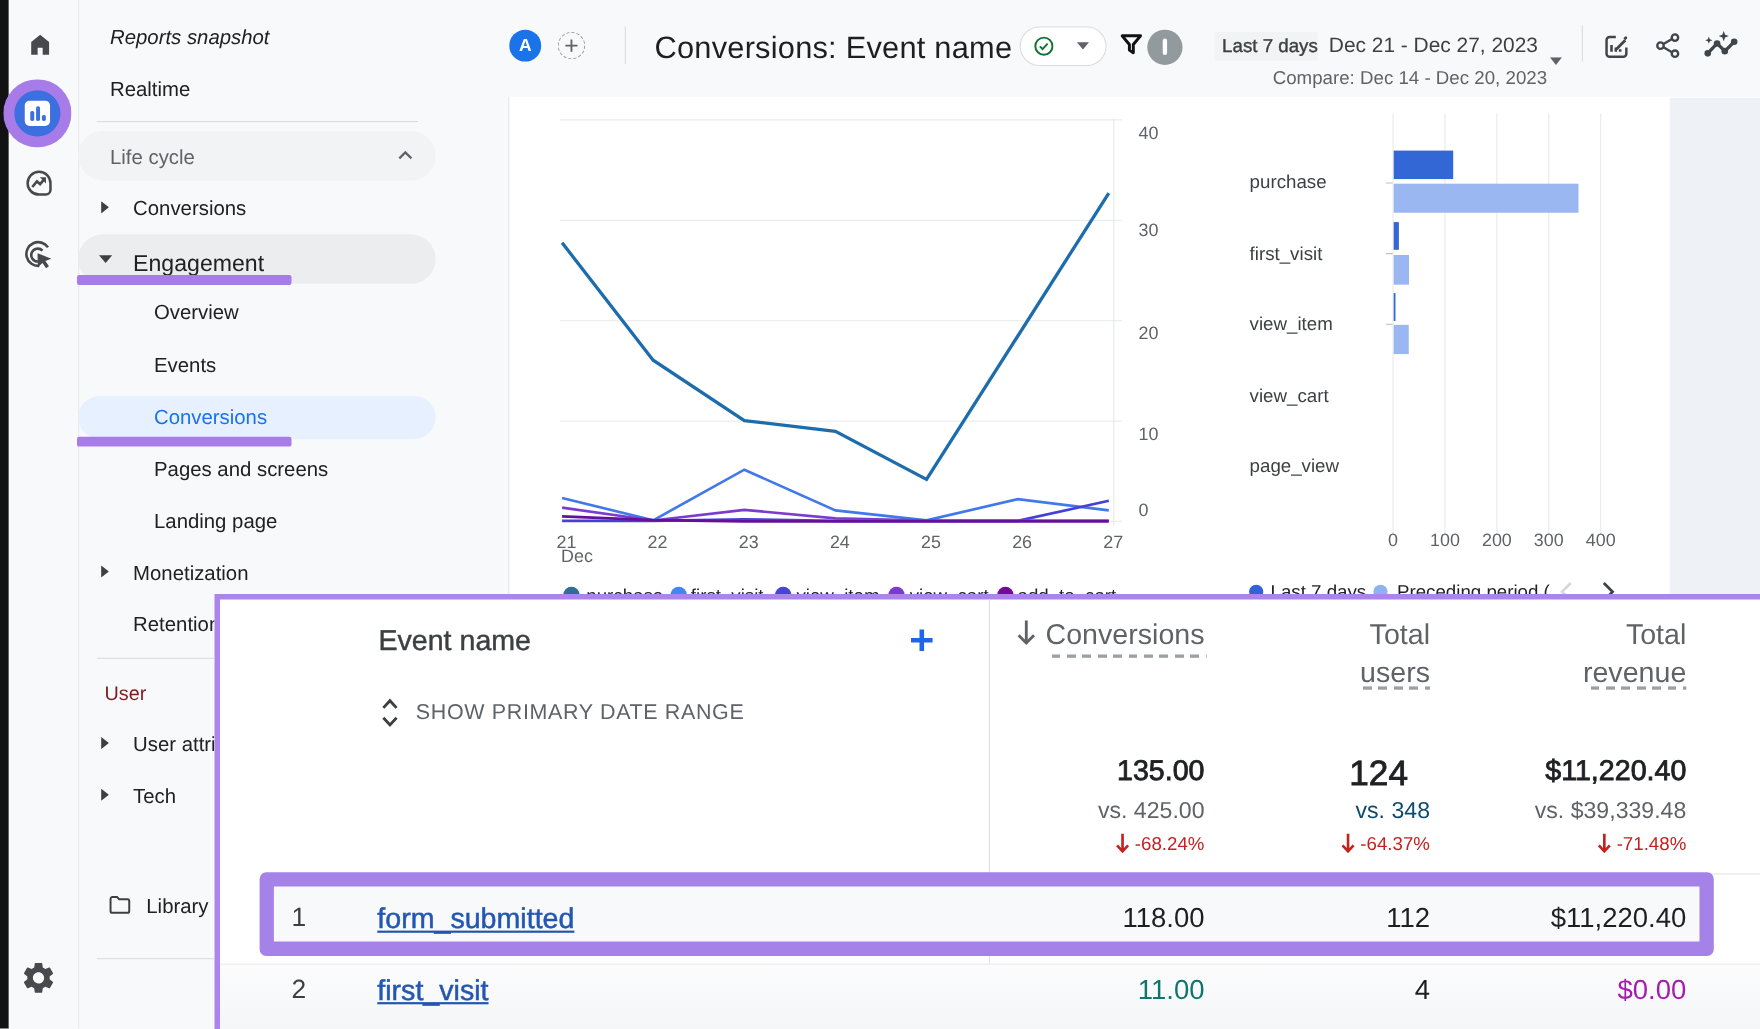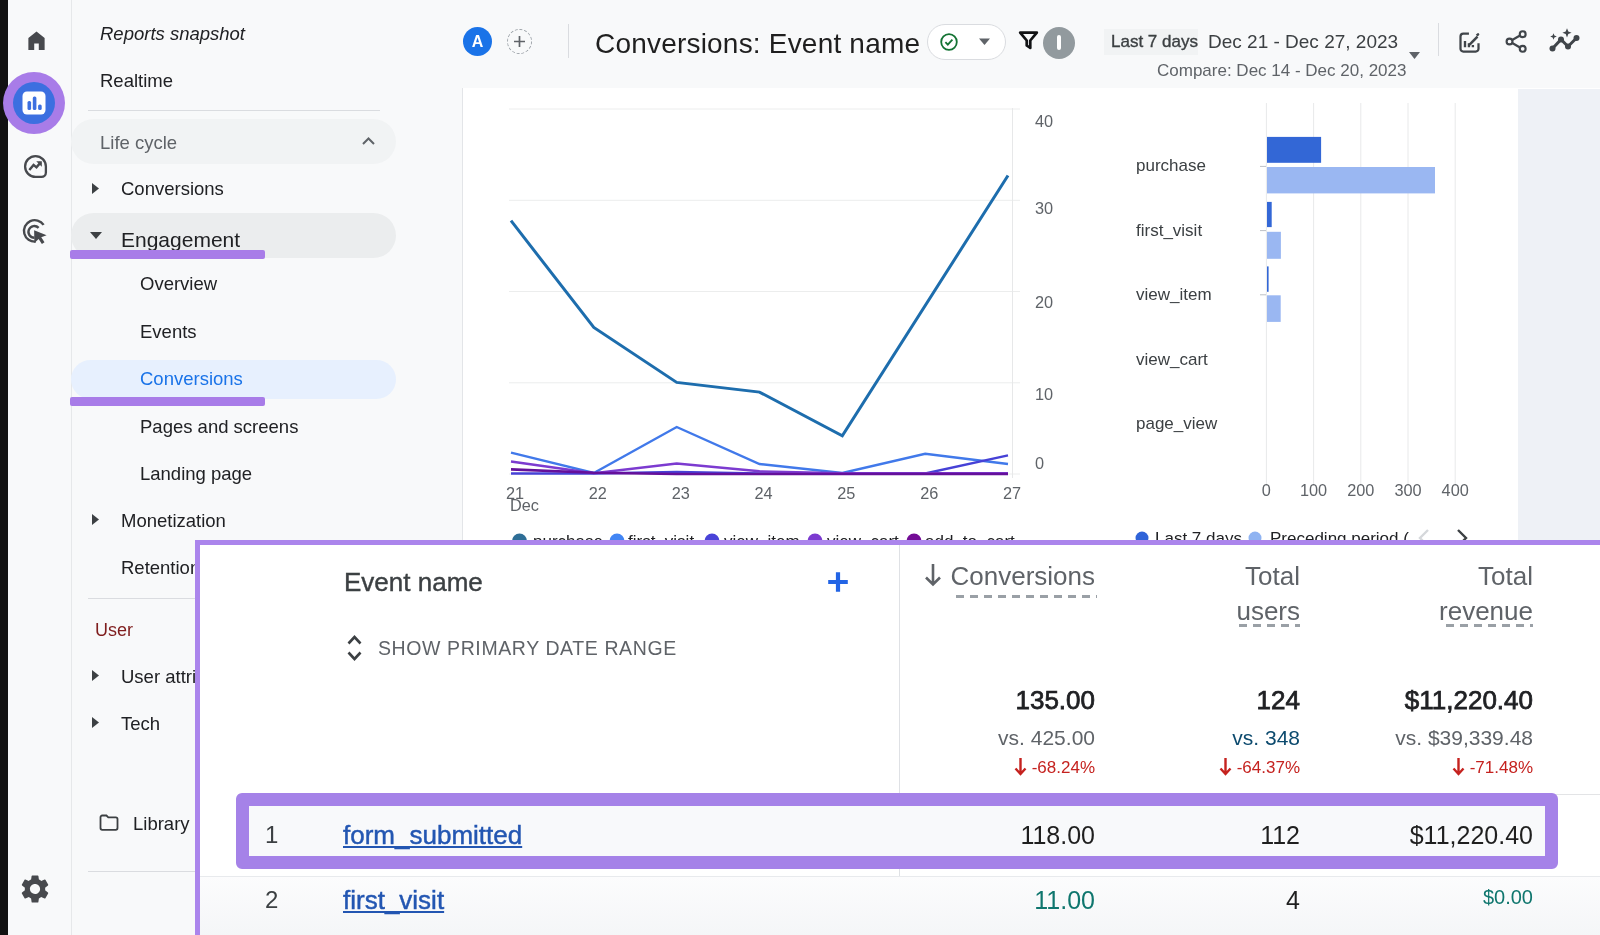--- a/index.html
+++ b/index.html
@@ -273,21 +273,21 @@
   <div class="t r" style="left:695px;width:200px;top:16px;font-size:26px;color:#5f6368;">Conversions</div>
   <div class="t r" style="left:900px;width:200px;top:16px;font-size:26px;color:#5f6368;">Total</div>
   <div class="t r" style="left:900px;width:200px;top:51px;font-size:26px;color:#5f6368;">users</div>
   <div class="t r" style="left:1133px;width:200px;top:16px;font-size:26px;color:#5f6368;">Total</div>
   <div class="t r" style="left:1133px;width:200px;top:51px;font-size:26px;color:#5f6368;">revenue</div>
   <div class="a dash" style="left:756px;top:50px;width:141px;"></div>
   <div class="a dash" style="left:1039px;top:79px;width:61px;"></div>
   <div class="a dash" style="left:1246px;top:79px;width:87px;"></div>
 
   <div class="t r" style="left:695px;width:200px;top:140px;font-size:26px;-webkit-text-stroke:0.75px #202124;">135.00</div>
-  <div class="t r" style="left:900px;width:200px;top:140px;font-size:26px;-webkit-text-stroke:0.75px #202124;">124</div>
+  <div class="t r" style="left:880px;width:200px;top:140px;font-size:32px;-webkit-text-stroke:0.75px #202124;">124</div>
   <div class="t r" style="left:1133px;width:200px;top:140px;font-size:26px;-webkit-text-stroke:0.75px #202124;">$11,220.40</div>
   <div class="t r" style="left:695px;width:200px;top:181px;font-size:21px;color:#5f6368;">vs. 425.00</div>
   <div class="t r" style="left:900px;width:200px;top:181px;font-size:21px;color:#0c4a6e;">vs. 348</div>
   <div class="t r" style="left:1133px;width:200px;top:181px;font-size:21px;color:#5f6368;">vs. $39,339.48</div>
   <div class="t r red" style="left:695px;width:200px;top:212px;"><svg width="13" height="19" viewBox="0 0 13 19">
         <path d="M6.5 1v15M1.5 11.5l5 5.5 5-5.5" fill="none" stroke="#c5221f" stroke-width="2.4"></path>
       </svg> -68.24%</div>
   <div class="t r red" style="left:900px;width:200px;top:212px;"><svg width="13" height="19" viewBox="0 0 13 19">
         <path d="M6.5 1v15M1.5 11.5l5 5.5 5-5.5" fill="none" stroke="#c5221f" stroke-width="2.4"></path>
       </svg> -64.37%</div>
@@ -303,14 +303,14 @@
   <div class="t" style="left:65px;top:276px;font-size:24px;color:#3c4043;">1</div>
   <div class="t" style="left:143px;top:275px;font-size:26px;color:#2356b2;-webkit-text-stroke:0.45px #2356b2;text-decoration:underline;">form_submitted</div>
   <div class="t r" style="left:695px;width:200px;top:276px;font-size:25px;color:#1f1f1f;">118.00</div>
   <div class="t r" style="left:900px;width:200px;top:276px;font-size:25px;color:#1f1f1f;">112</div>
   <div class="t r" style="left:1133px;width:200px;top:276px;font-size:25px;color:#1f1f1f;">$11,220.40</div>
 
   <div class="t" style="left:65px;top:341px;font-size:24px;color:#3c4043;">2</div>
   <div class="t" style="left:143px;top:340px;font-size:26px;color:#2356b2;-webkit-text-stroke:0.45px #2356b2;text-decoration:underline;">first_visit</div>
   <div class="t r" style="left:695px;width:200px;top:341px;font-size:25px;color:#0f766e;">11.00</div>
   <div class="t r" style="left:900px;width:200px;top:341px;font-size:25px;color:#1f1f1f;">4</div>
-  <div class="t r" style="left:1133px;width:200px;top:341px;font-size:20px;color:#0f766e;">$0.00</div>
+  <div class="t r" style="left:1133px;width:200px;top:341px;font-size:25px;color:#a21caf;">$0.00</div>
 </div>
 
 </body></html>

